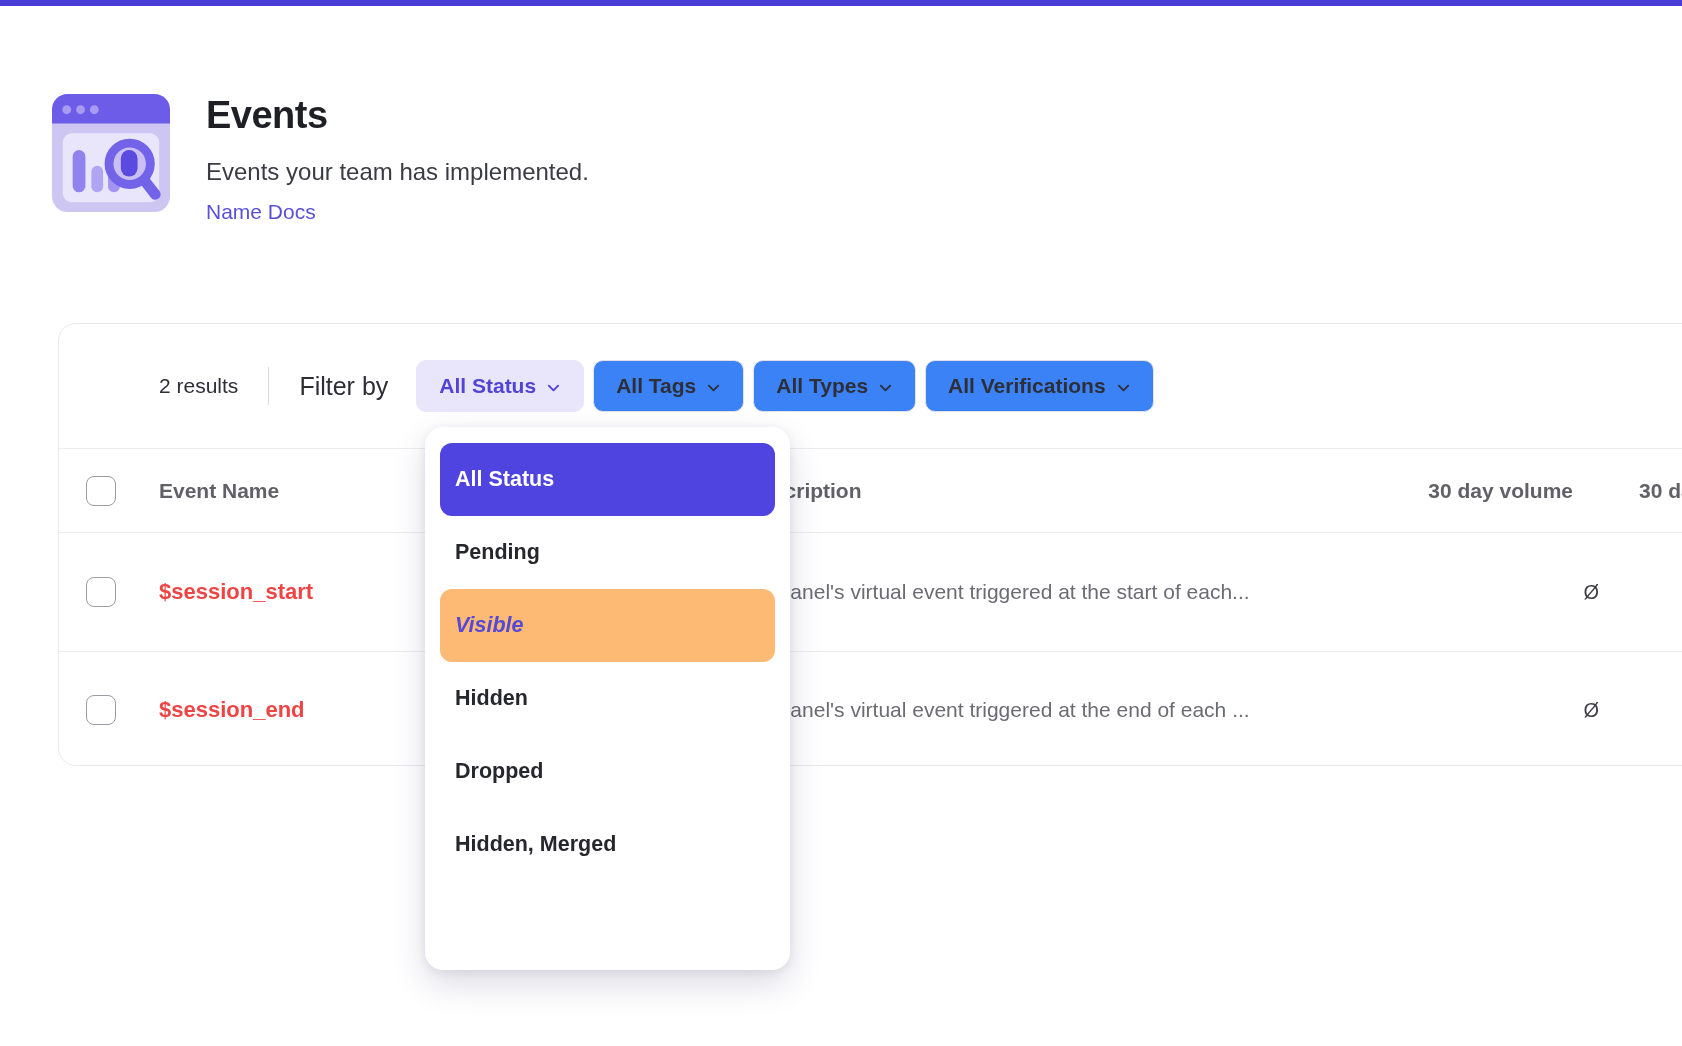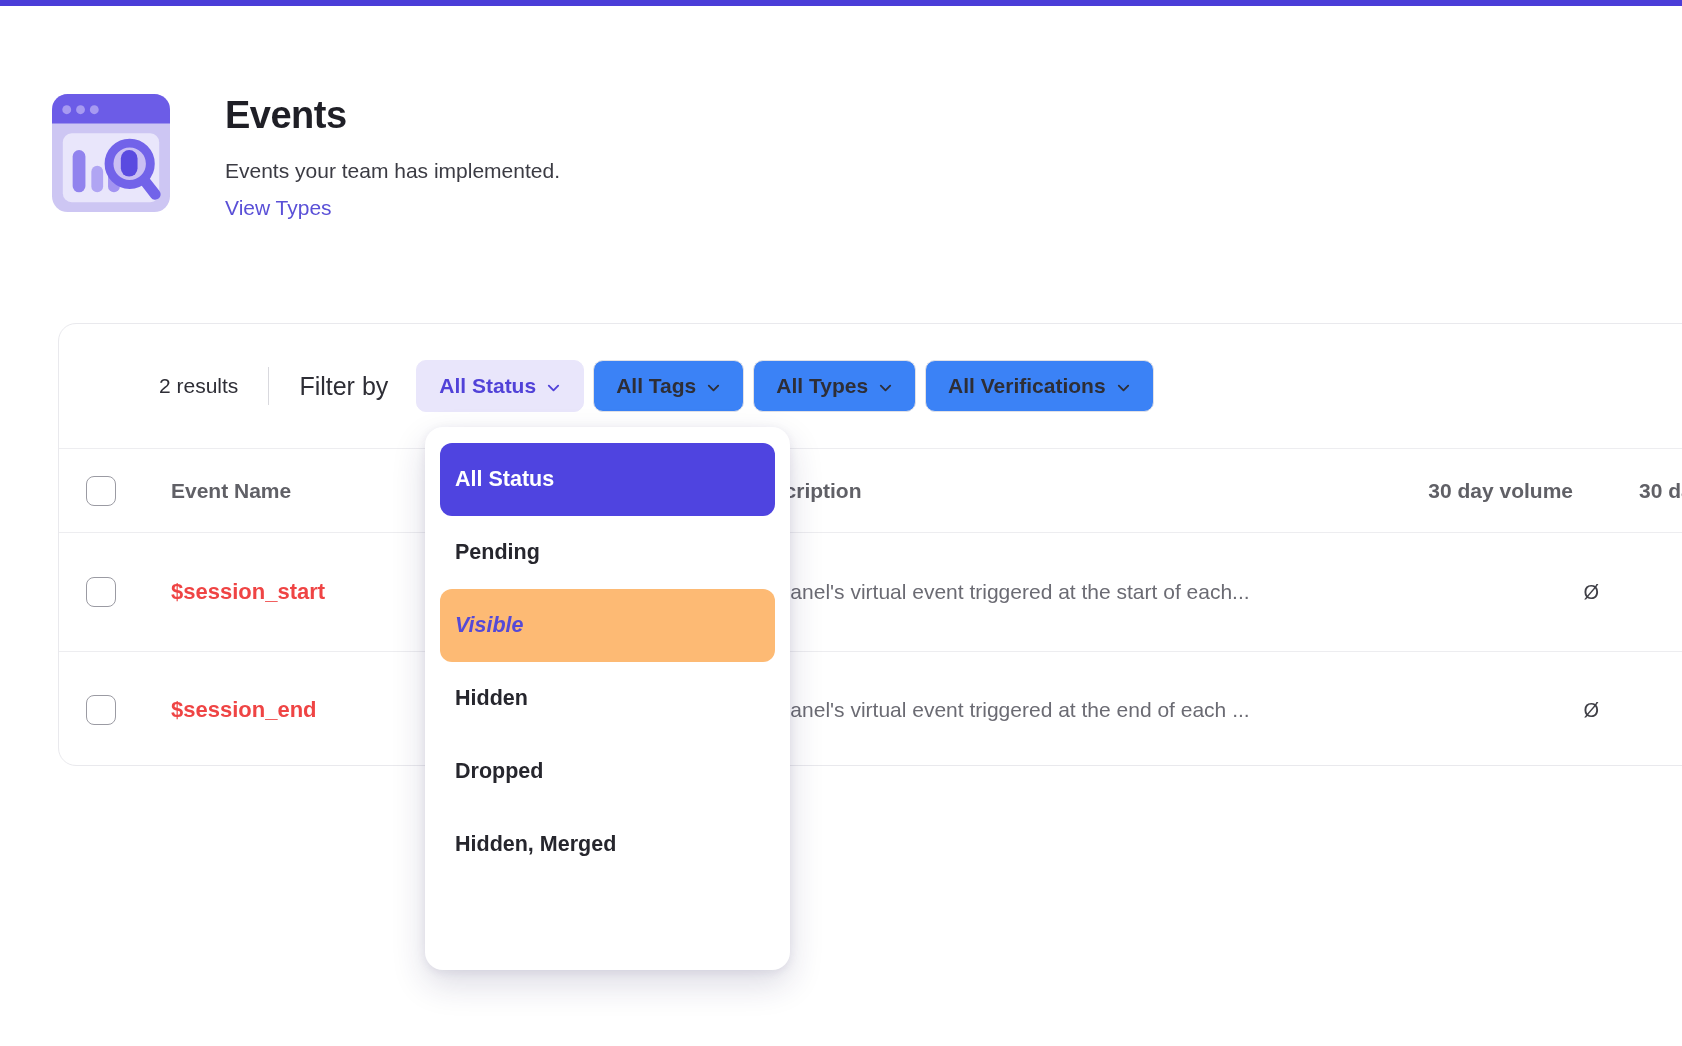--- a/index.html
+++ b/index.html
@@ -5,23 +5,23 @@
   html,body{margin:0;padding:0;background:#fff;}
   .screen{
     position:relative;width:1682px;height:1046px;background:#ffffff;overflow:hidden;
     font-family:"Liberation Sans", sans-serif;color:#26262d;
   }
   .topbar{position:absolute;left:0;top:0;width:100%;height:6px;background:#4b3dd8;}
 
   
   .page-header{position:absolute;left:52px;top:94px;display:flex;}
   .app-icon{width:118px;height:118px;flex:0 0 auto;}
-  .header-text{margin-left:55px;padding-top:2px;}
+  .header-text{margin-left:36px;padding-top:2px;}
   .page-title{font-size:38px;font-weight:800;color:#1f1f26;letter-spacing:-0.5px;line-height:1;}
-  .page-subtitle{margin-top:24px;font-size:21px;color:#3b3b43;line-height:1.2;}
+  .page-subtitle{margin-top:24px;font-size:24px;color:#3b3b43;line-height:1.2;}
   .docs-link{margin-top:12px;font-size:21px;color:#5a50d7;font-weight:500;cursor:pointer;line-height:1.2;}
 
   
   .card{
     position:absolute;left:58px;top:323px;width:1700px;height:443px;
     background:#fff;border:1px solid #e9e9ed;border-radius:18px;box-sizing:border-box;
   }
   .filter-bar{position:absolute;left:0;top:0;width:100%;height:124px;display:flex;align-items:center;padding-left:100px;box-sizing:border-box;}
   .results-count{font-size:21px;font-weight:500;color:#2e2e36;}
   .vdivider{width:1px;height:38px;background:#d9d9de;margin:0 30px;}
@@ -34,21 +34,21 @@
   .pill.active{background:#e9e6fb;border-color:#e9e6fb;color:#5142d8;}
   .chev{display:inline-flex;margin-top:2px;}
 
   
   .thead{position:absolute;left:0;top:124px;width:100%;height:85px;border-top:1px solid #ededf0;border-bottom:1px solid #ededf0;box-sizing:border-box;}
   .trow{position:absolute;left:0;width:100%;box-sizing:border-box;}
   .row1{top:209px;height:119px;border-bottom:1px solid #ededf0;}
   .row2{top:328px;height:115px;}
   .cell{position:absolute;top:50%;transform:translateY(-50%);white-space:nowrap;}
   .cb{position:absolute;left:27px;top:50%;transform:translateY(-50%);width:30px;height:30px;border:1.5px solid #9b9ba3;border-radius:8px;background:#fff;box-sizing:border-box;cursor:pointer;}
-  .col-name{left:112px;font-size:21px;}
+  .col-name{left:100px;font-size:21px;}
   .thead .col-name{font-weight:600;color:#606066;}
   .trow .col-name{font-weight:600;color:#ef4444;font-size:22px;text-align:right;}
   .col-desc{left:687px;font-size:21px;color:#6b6b73;}
   .thead .col-desc{font-weight:600;color:#606066;}
   .col-vol{left:1154px;width:360px;text-align:right;font-size:21px;}
   .thead .col-vol{font-weight:600;color:#606066;text-align:right;}
   .trow .col-vol{left:1180px;color:#3f3f46;font-size:20px;}
   .col-users{left:1580px;font-size:21px;font-weight:600;color:#606066;}
 
   
@@ -81,21 +81,21 @@
       <rect x="21" y="57" width="13" height="43" rx="6.5" fill="#9183ee"></rect>
       <rect x="40" y="73" width="12" height="27" rx="6" fill="#b0a5f3"></rect>
       <rect x="57" y="63" width="12" height="37" rx="6" fill="#a394f1"></rect>
       <circle cx="79" cy="71" r="21" fill="#cabff3" stroke="#7263e9" stroke-width="9"></circle>
       <rect x="70" y="57" width="17" height="27" rx="8.5" fill="#5a4ae0"></rect>
       <line x1="94" y1="88" x2="105" y2="102" stroke="#7263e9" stroke-width="11" stroke-linecap="round"></line>
     </svg>
     <div class="header-text">
       <div class="page-title">Events</div>
       <div class="page-subtitle">Events your team has implemented.</div>
-      <div class="docs-link">View Types</div>
+      <div class="docs-link">Name Docs</div>
     </div>
   </div>
 
   <div class="card">
 
     <div class="filter-bar">
       <span class="results-count">2 results</span>
       <span class="vdivider"></span>
       <span class="filter-by">Filter by</span>
 

